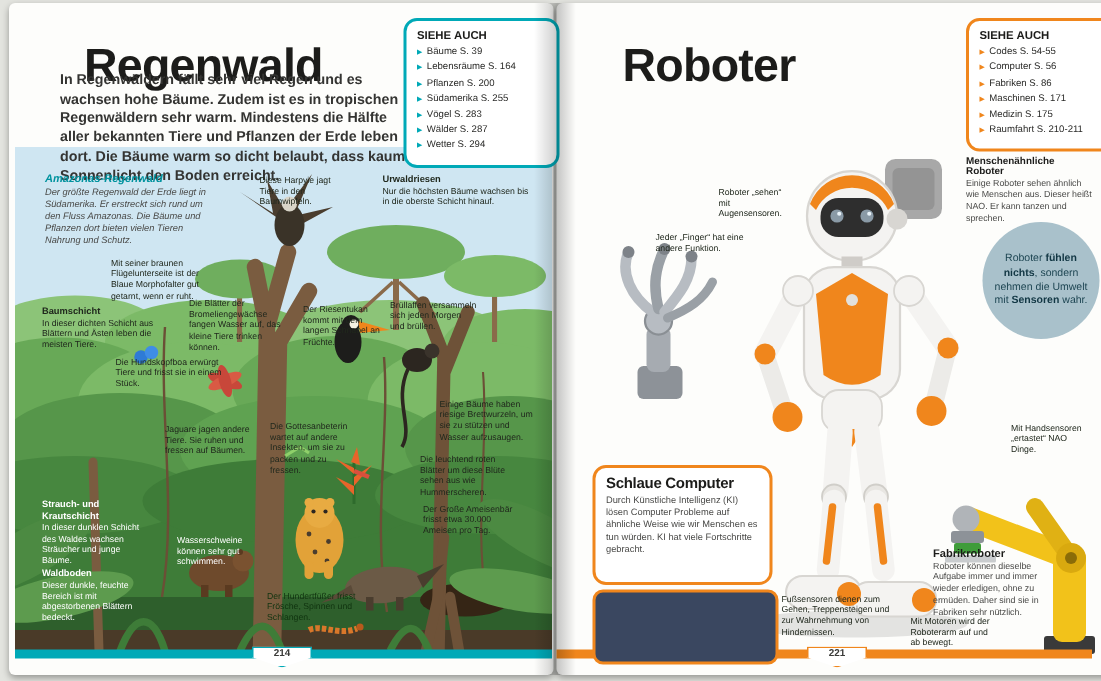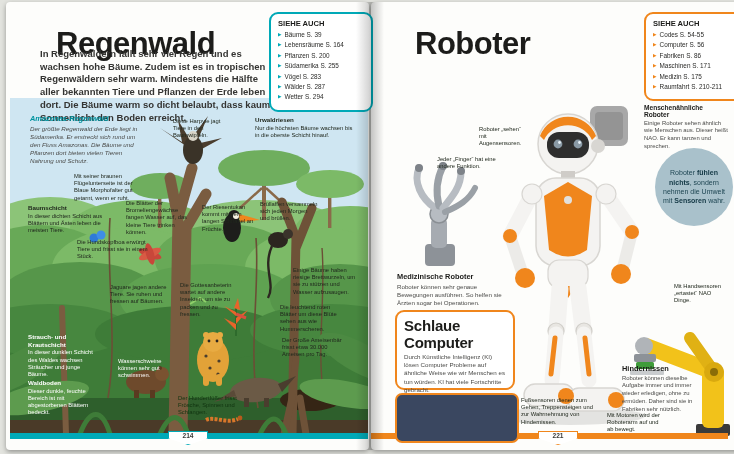--- a/index.html
+++ b/index.html
@@ -60,21 +60,21 @@
   .fact-circle{
     position:absolute;border-radius:50%;background:#a9c1cb;z-index:22;
     display:flex;align-items:center;justify-content:center;text-align:center;
     font-size:7px;line-height:1.35;color:#1d4552;padding:6px;box-sizing:border-box;
   }
   .fact-circle b{color:#123744;}
   .box-card{
     background:#fff;border:2.5px solid #f0861c;border-radius:9px;z-index:22;
     padding:5px 7px;box-sizing:border-box;
   }
-  .box-card .box-title{font-size:15px;font-weight:800;color:#1c1c1a;margin:0 0 2px 0;letter-spacing:-0.2px;}
+  .box-card .box-title{font-size:10px;font-weight:800;color:#1c1c1a;margin:0 0 2px 0;letter-spacing:-0.2px;}
   .photo{
     border:2px solid #f0861c;border-radius:7px;z-index:22;overflow:hidden;
     background:
       radial-gradient(circle at 20% 75%, #4a5a72 0 9%, transparent 10%),
       radial-gradient(circle at 38% 60%, #2c3950 0 7%, transparent 8%),
       radial-gradient(circle at 62% 70%, #54423a 0 8%, transparent 9%),
       radial-gradient(circle at 82% 55%, #3c4a63 0 9%, transparent 10%),
       radial-gradient(circle at 50% 30%, #7e8ea6 0 30%, transparent 60%),
       linear-gradient(180deg,#93a3b8 0%,#5a6娱a84 0%,#41506a 55%,#252f44 100%);
     background-color:#3a4760;
@@ -385,37 +385,33 @@
 
     <div class="sec abs" style="left:273px;top:102px;width:84px;">
       <p class="sec-head" style="font-size:6.6px;">Menschenähnliche Roboter</p>
       <p class="sec-body" style="font-size:5.9px;">Einige Roboter sehen ähnlich wie Menschen aus. Dieser heißt NAO. Er kann tanzen und sprechen.</p>
     </div>
 
     <div class="fact-circle" style="left:284px;top:146px;width:78px;height:78px;">
       <span><span>Roboter </span><b>fühlen nichts</b><span>, sondern nehmen die Umwelt mit </span><b>Sensoren</b><span> wahr.</span></span>
     </div>
 
-    <div class="sec abs" style="left:26px;top:270px;width:114px;">
-      <p class="sec-head">Medizinische Roboter</p>
-      <p class="sec-body">Roboter können sehr genaue Bewegungen ausführen. So helfen sie Ärzten sogar bei Operationen.</p>
-    </div>
 
     <div class="box-card abs" style="left:24px;top:308px;width:120px;height:80px;">
       <p class="box-title">Schlaue Computer</p>
       <p class="sec-body">Durch Künstliche Intelligenz (KI) lösen Computer Probleme auf ähnliche Weise wie wir Menschen es tun würden. KI hat viele Fortschritte gebracht.</p>
     </div>
 
     <div class="photo abs" style="left:24px;top:391px;width:120px;height:46px;"></div>
 
     <div class="lbl" style="left:150px;top:395px;width:72px;">Fußsensoren dienen zum Gehen, Treppensteigen und zur Wahrnehmung von Hindernissen.</div>
     <div class="lbl" style="left:303px;top:281px;width:54px;">Mit Hand­sensoren „ertastet“ NAO Dinge.</div>
 
     <div class="sec abs" style="left:251px;top:362px;width:74px;">
-      <p class="sec-head">Hindernissen</p>
+      <p class="sec-head">Fabrikroboter</p>
       <p class="sec-body" style="font-size:5.9px;">Roboter können dieselbe Aufgabe immer und immer wieder erledigen, ohne zu ermüden. Daher sind sie in Fabriken sehr nützlich.</p>
     </div>
 
     <svg class="abs" style="left:259px;top:300px;z-index:6;" width="102" height="142" viewBox="0 0 102 142">
       <rect x="66" y="122" width="34" height="12" rx="2" fill="#3a3a3a"></rect>
       <rect x="72" y="64" width="22" height="62" rx="6" fill="#f2c21a"></rect>
       <path d="M84 70 L16 44" stroke="#f2c21a" stroke-width="16" stroke-linecap="round"></path>
       <path d="M84 70 L60 36" stroke="#e0b114" stroke-width="12" stroke-linecap="round"></path>
       <circle cx="84" cy="70" r="10" fill="#d9a90f"></circle>
       <circle cx="84" cy="70" r="4" fill="#8a6c08"></circle>

